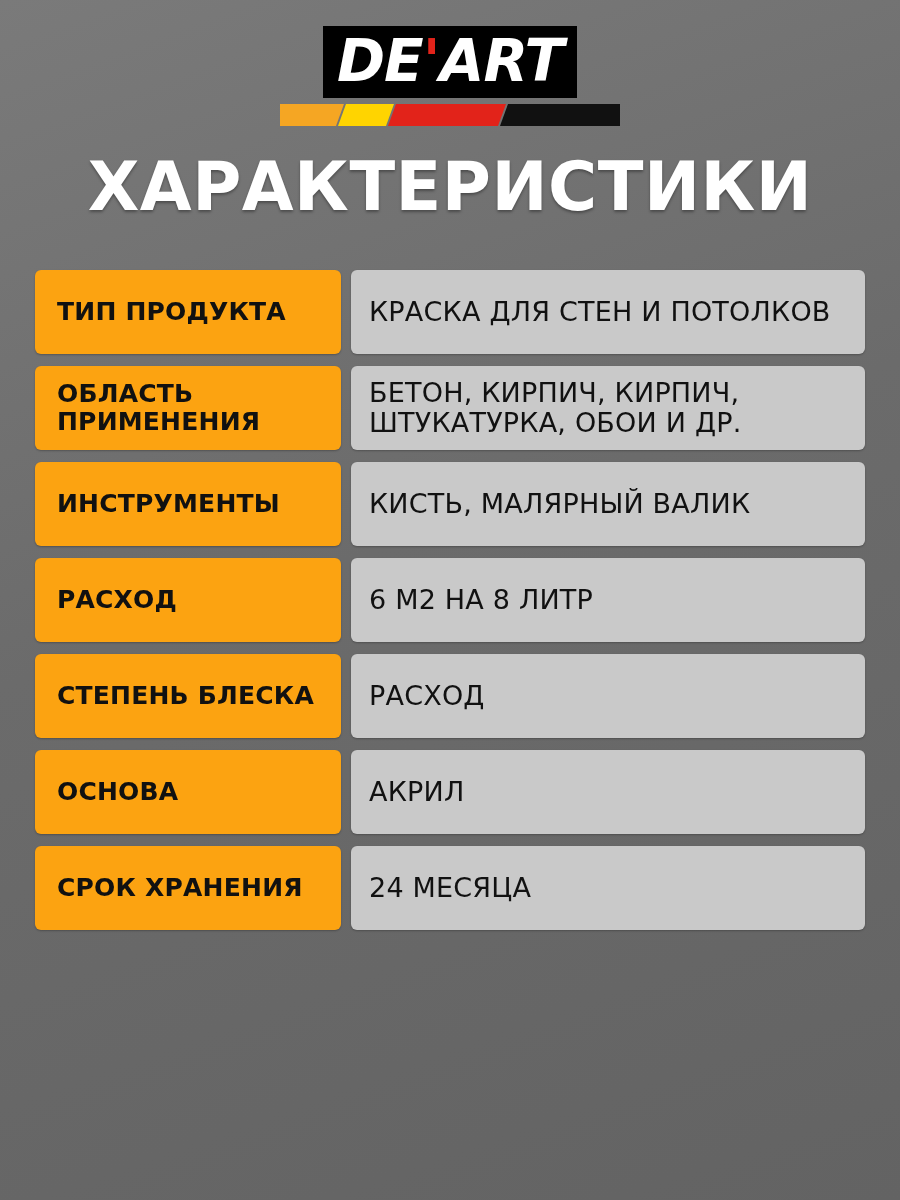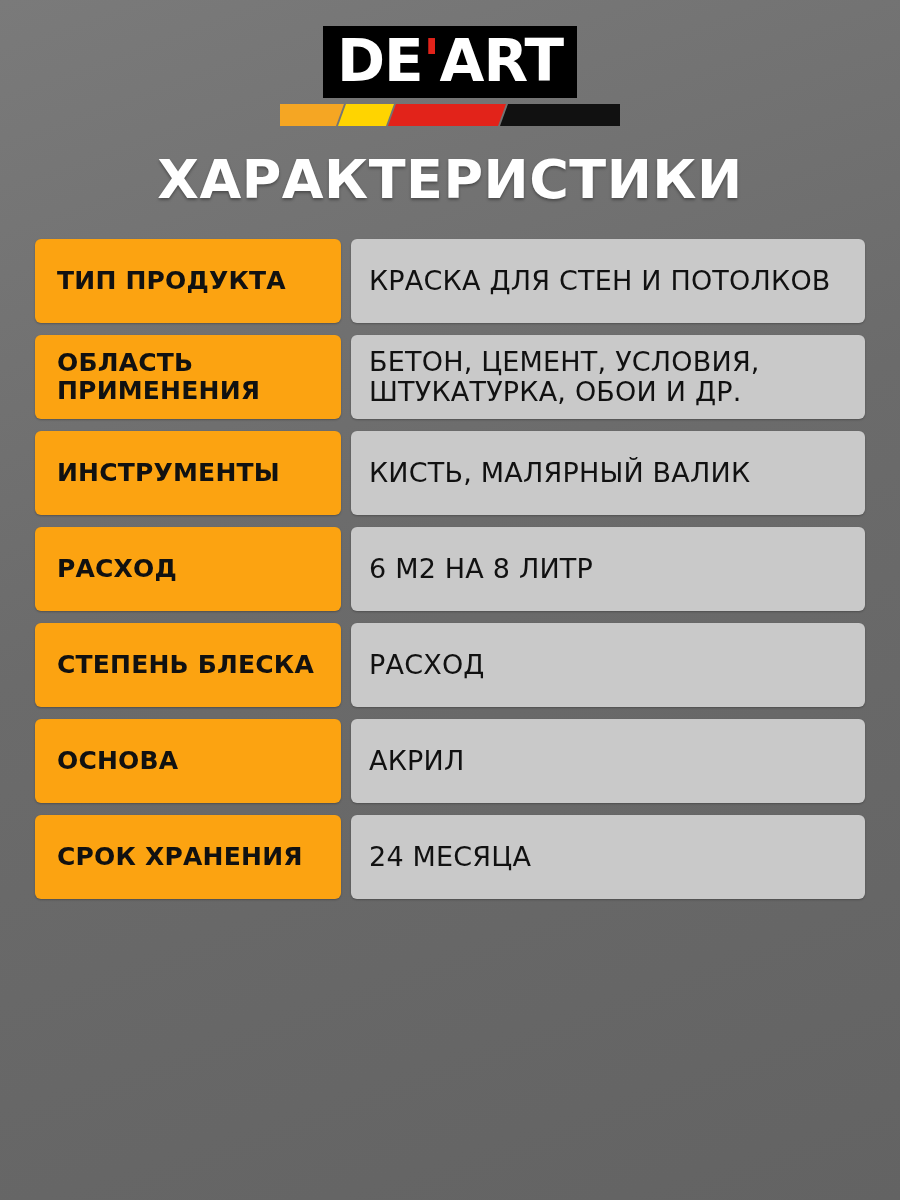--- a/index.html
+++ b/index.html
@@ -36,20 +36,21 @@
     background: #000;
     padding: 6px 14px 8px 14px;
   }
   .logo-text {
     font-family: "DejaVu Sans", sans-serif;
     font-weight: bold;
     font-size: 58px;
     letter-spacing: -1px;
     line-height: 1;
     color: #ffffff;
+    font-style: italic;
     white-space: nowrap;
   }
   .logo-text .de {
     color: #ffffff;
   }
   .logo-text .apos {
     color: #e2231a;
   }
   .logo-text .art {
     color: #ffffff;
@@ -71,29 +72,29 @@
   .stripe.s2 { left: 62px;   width: 48px;  background: #ffd400; }
   .stripe.s3 { left: 112px;  width: 110px; background: #e2231a; }
   .stripe.s4 { left: 224px;  width: 140px; background: #111111; }
 
   
   .title {
     text-align: center;
     color: #ffffff;
     font-family: "DejaVu Sans", sans-serif;
     font-weight: bold;
-    font-size: 54px;
+    font-size: 67px;
     letter-spacing: 0.5px;
     margin-top: 22px;
     text-shadow: 0 2px 3px rgba(0,0,0,0.35);
   }
 
   
   .spec-table {
-    margin: 28px auto 0 auto;
+    margin: 44px auto 0 auto;
     width: 830px;
     display: flex;
     flex-direction: column;
     gap: 12px;
     justify-content: flex-end;
   }
   .spec-row {
     display: flex;
     align-items: stretch;
     gap: 10px;
@@ -156,21 +157,21 @@
   <div class="spec-table">
 
     <div class="spec-row r0">
       <div class="spec-label">ТИП ПРОДУКТА</div>
       <div class="spec-value">КРАСКА ДЛЯ СТЕН И ПОТОЛКОВ</div>
     </div>
 
 
     <div class="spec-row r2">
       <div class="spec-label">ОБЛАСТЬ ПРИМЕНЕНИЯ</div>
-      <div class="spec-value">БЕТОН, ЦЕМЕНТ, УСЛОВИЯ, ШТУКАТУРКА, ОБОИ И ДР.</div>
+      <div class="spec-value">БЕТОН, КИРПИЧ, КИРПИЧ, ШТУКАТУРКА, ОБОИ И ДР.</div>
     </div>
 
     <div class="spec-row r3">
       <div class="spec-label">ИНСТРУМЕНТЫ</div>
       <div class="spec-value">КИСТЬ, МАЛЯРНЫЙ ВАЛИК</div>
     </div>
 
     <div class="spec-row r4">
       <div class="spec-label">РАСХОД</div>
       <div class="spec-value">6 М2 НА 8 ЛИТР</div>

